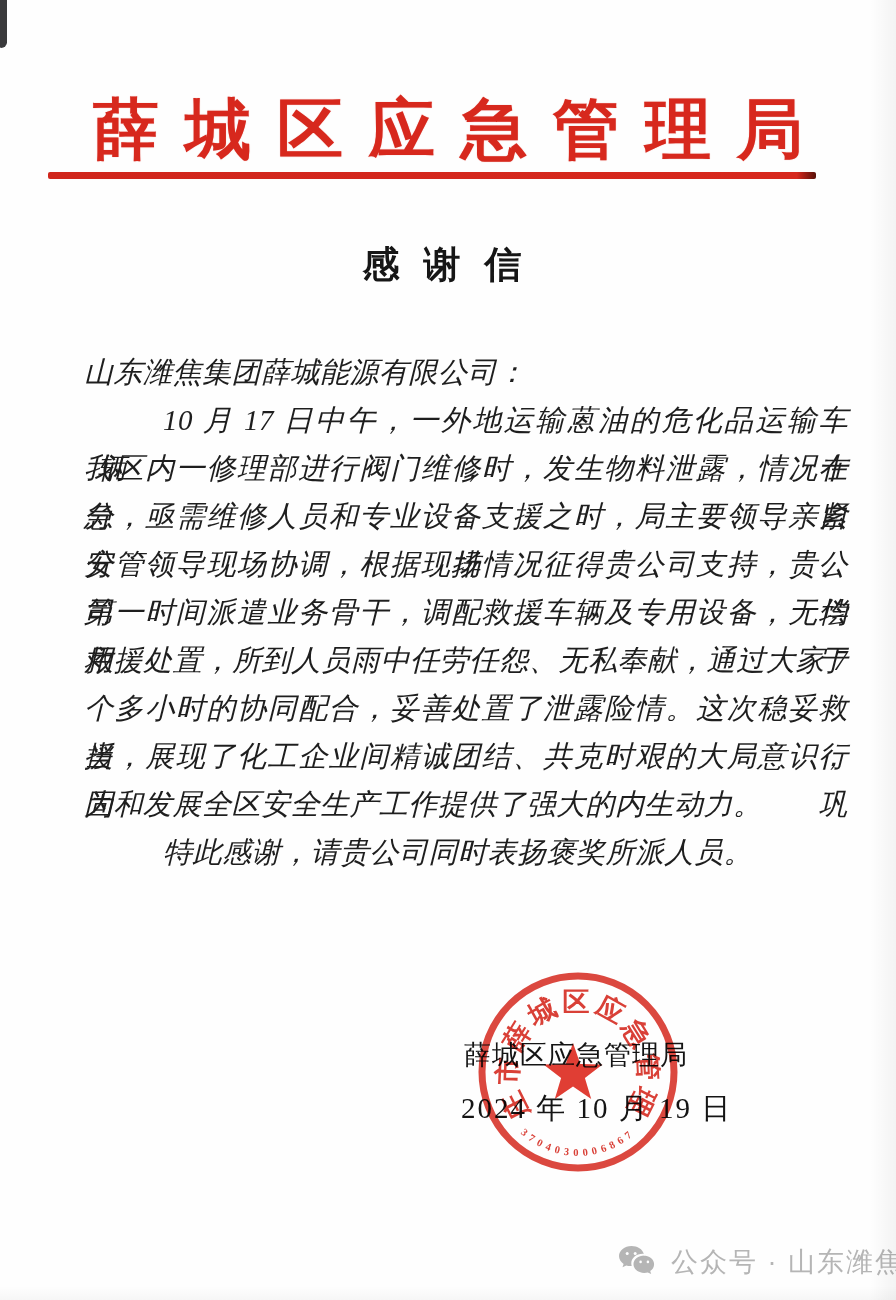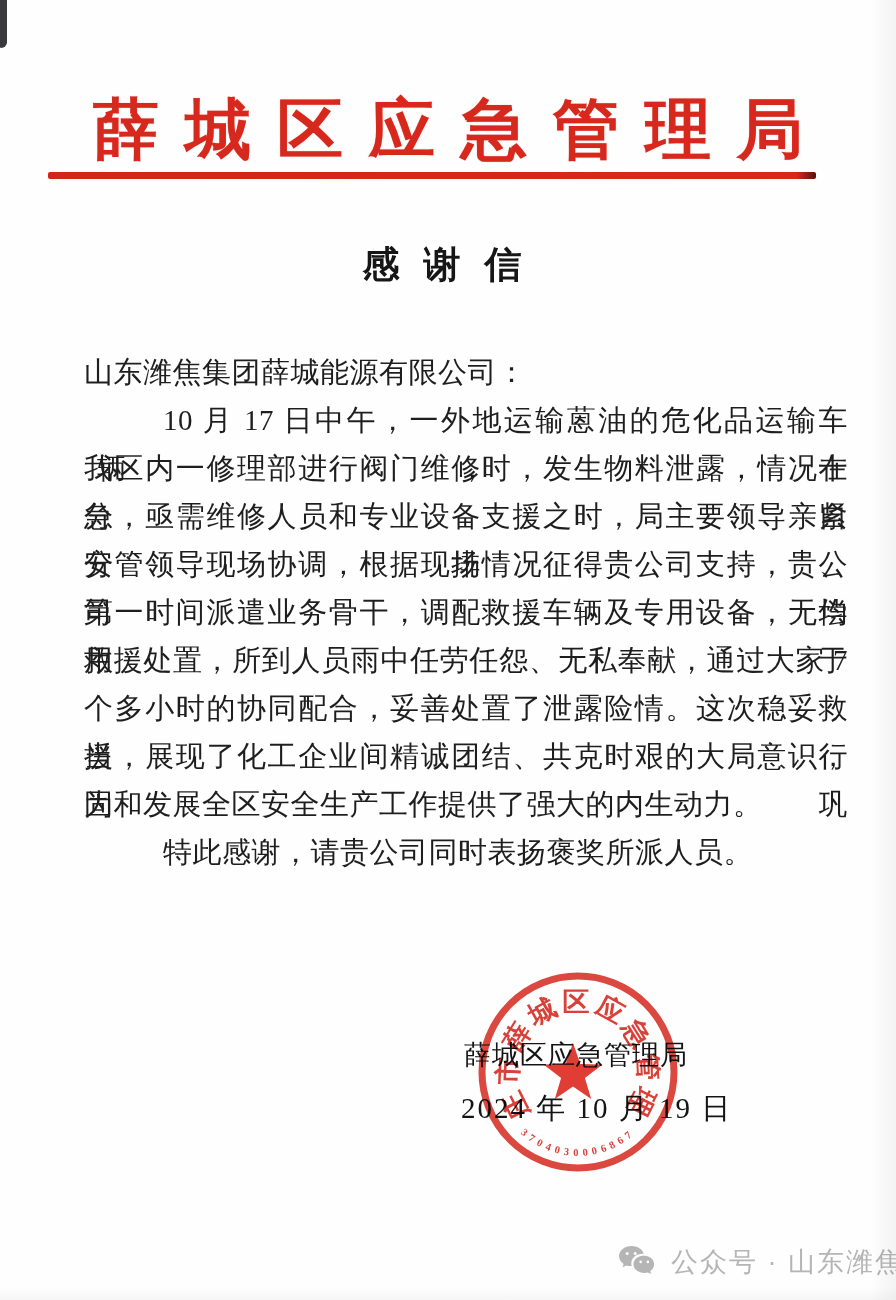--- a/index.html
+++ b/index.html
@@ -25,21 +25,21 @@
   .letterhead-rule{position:absolute;left:48px;top:172px;width:768px;height:7px;
     background:linear-gradient(90deg,#d0261c 0%,#d7281d 97.5%,#571009 100%);
     border-radius:2px;}
   
   .letter-title{position:absolute;left:0;top:244px;width:896px;text-align:center;
     color:#161616;font-weight:bold;font-size:37px;line-height:42px;
     letter-spacing:24px;padding-left:12px;box-sizing:border-box;}
   
   .letter-body{position:absolute;left:84px;top:348px;width:764px;
     color:#1e1e1e;font-size:29px;line-height:48px;}
-  .letter-body .ln{height:48px;white-space:nowrap;letter-spacing:.5px;}
+  .letter-body .ln{height:48px;white-space:nowrap;letter-spacing:.5px;font-style:italic;}
   .letter-body .ln.j{white-space:normal;text-align:justify;text-align-last:justify;}
   .letter-body .ln.ind{text-indent:66px;margin-left:13px;}
   
   .sign-name{position:absolute;left:464px;top:1038px;color:#141414;
     font-size:27px;line-height:34px;letter-spacing:1px;white-space:nowrap;}
   .sign-date{position:absolute;left:461px;top:1090px;color:#141414;
     font-size:29px;line-height:36px;letter-spacing:2px;white-space:nowrap;}
   
   .seal{position:absolute;left:472px;top:966px;width:212px;height:212px;
     mix-blend-mode:multiply;opacity:.88;}

